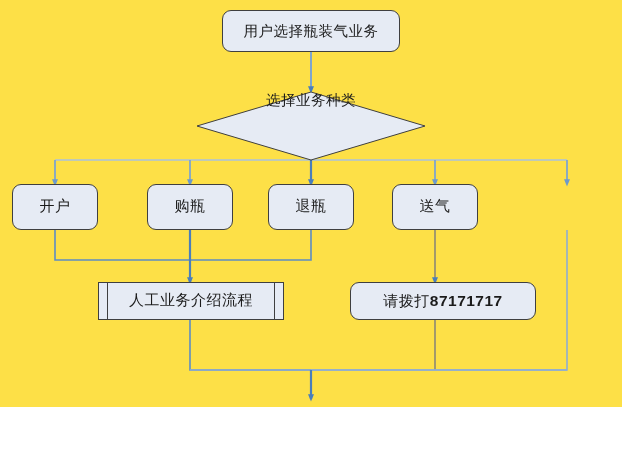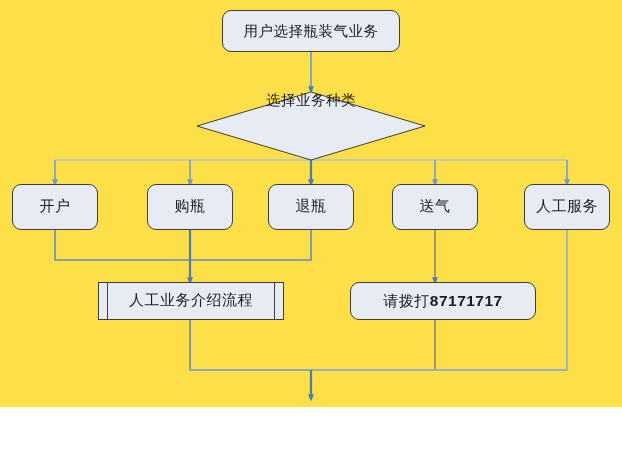--- a/index.html
+++ b/index.html
@@ -162,23 +162,20 @@
   </div>
 
   <div class="node n-task" style="left:392px; top:184px; width:86px; height:46px;">
     <span class="node-label">送气</span>
   </div>
 
   <div class="node n-task" style="left:268px; top:184px; width:86px; height:46px;">
     <span class="node-label">退瓶</span>
   </div>
 
-  <div class="node n-task" style="left:524px; top:184px; width:86px; height:46px;">
-    <span class="node-label">人工服务</span>
-  </div>
 
   <div class="node n-predef" style="left:98px; top:282px; width:186px; height:38px;">
     <span class="bar bar-l"></span>
     <span class="bar bar-r"></span>
     <span class="node-label">人工业务介绍流程</span>
   </div>
 
   <div class="node n-wide" style="left:350px; top:282px; width:186px; height:38px;text-align:center;">
     <span class="node-label">
       <span>请拨打</span><span class="phone-num">87171717</span>

